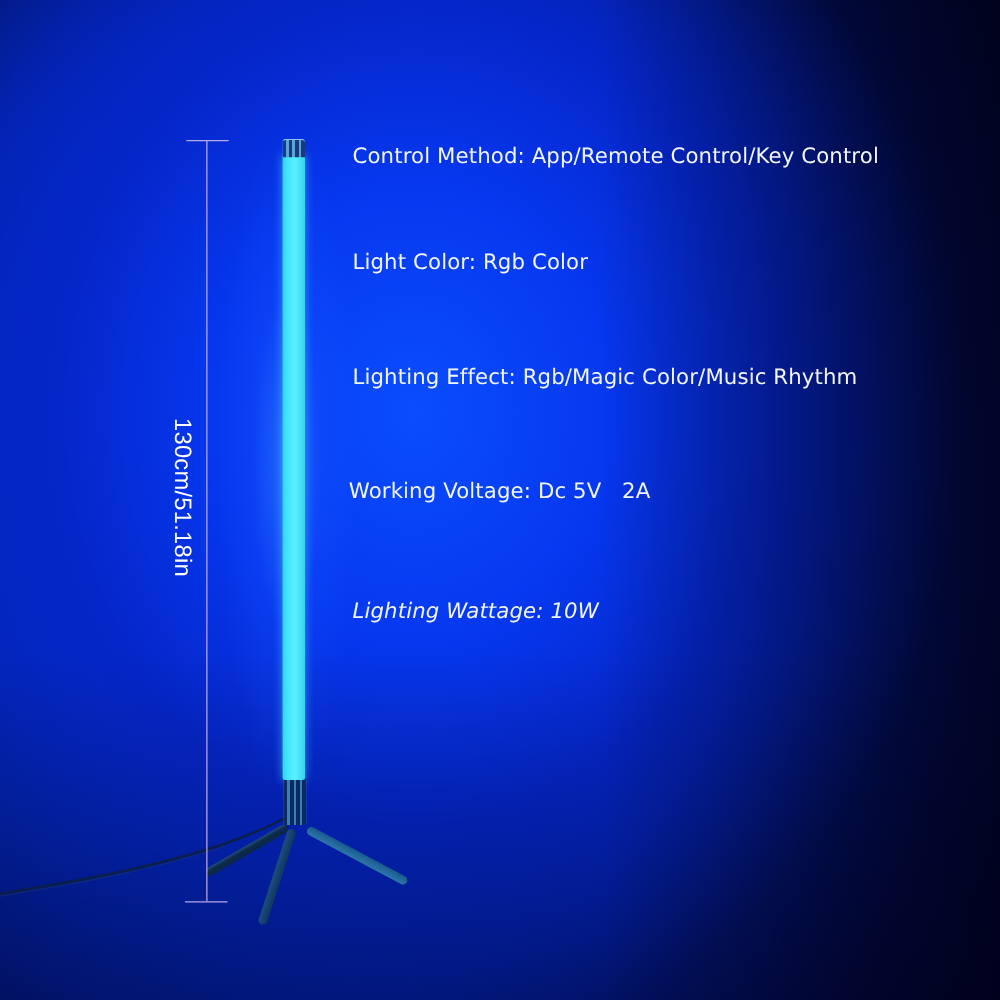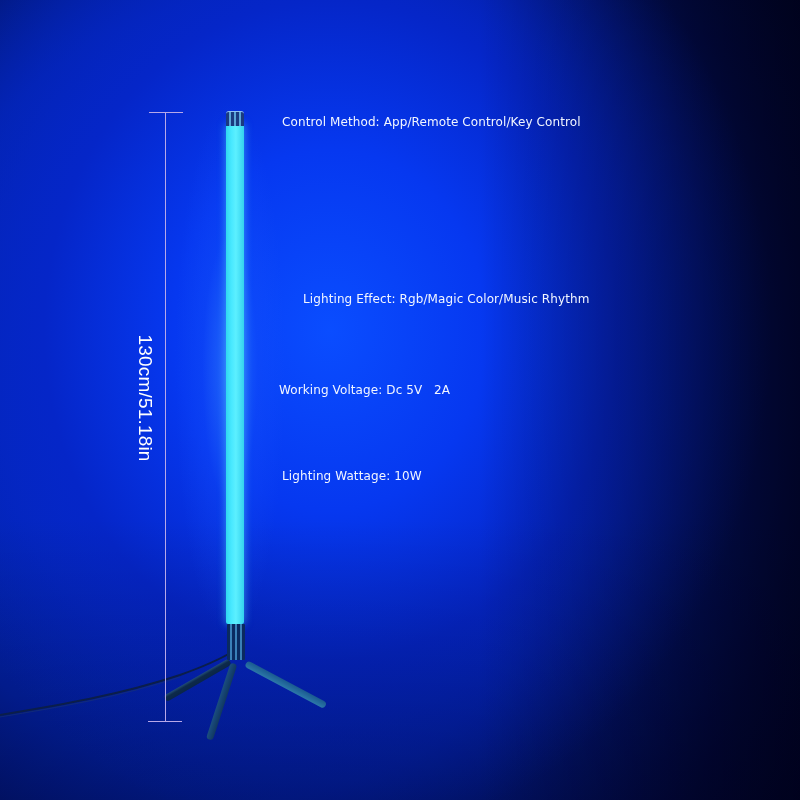--- a/index.html
+++ b/index.html
@@ -114,21 +114,21 @@
       color: #ffffff;
       font-family: "Liberation Sans", sans-serif;
       font-size: 19px;
       white-space: nowrap;
       letter-spacing: 0.2px;
     }
     .spec {
       position: absolute;
       color: #f2f6ff;
       font-family: "DejaVu Sans", sans-serif;
-      font-size: 12px;
+      font-size: 17px;
       white-space: pre;
       letter-spacing: 0.1px;
     }
   </style>
 </head>
 <body>
 
 <div class="canvas">
   <div class="vignette"></div>
   <div class="vignette-bottom"></div>
@@ -145,16 +145,17 @@
   <div class="tube"></div>
   <div class="tube-cap"></div>
   <div class="tube-base"></div>
 
   <div class="dim-line"></div>
   <div class="dim-cap dim-cap-top"></div>
   <div class="dim-cap dim-cap-bottom"></div>
   <div class="dim-label">130cm/51.18in</div>
 
   <div class="spec" style="left:282px; top:115px;">Control Method: App/Remote Control/Key Control</div>
-  <div class="spec" style="left:282px; top:292px;margin-left:21px;">Lighting Effect: Rgb/Magic Color/Music Rhythm</div>
+  <div class="spec" style="left:282px; top:200px;">Light Color: Rgb Color</div>
+  <div class="spec" style="left:282px; top:292px;">Lighting Effect: Rgb/Magic Color/Music Rhythm</div>
   <div class="spec" style="left:279px; top:383px;text-align:center;">Working Voltage: Dc 5V   2A</div>
-  <div class="spec" style="left:282px; top:469px;">Lighting Wattage: 10W</div>
+  <div class="spec" style="left:282px; top:479px;font-style:italic;">Lighting Wattage: 10W</div>
 </div>
 
 </body></html>

